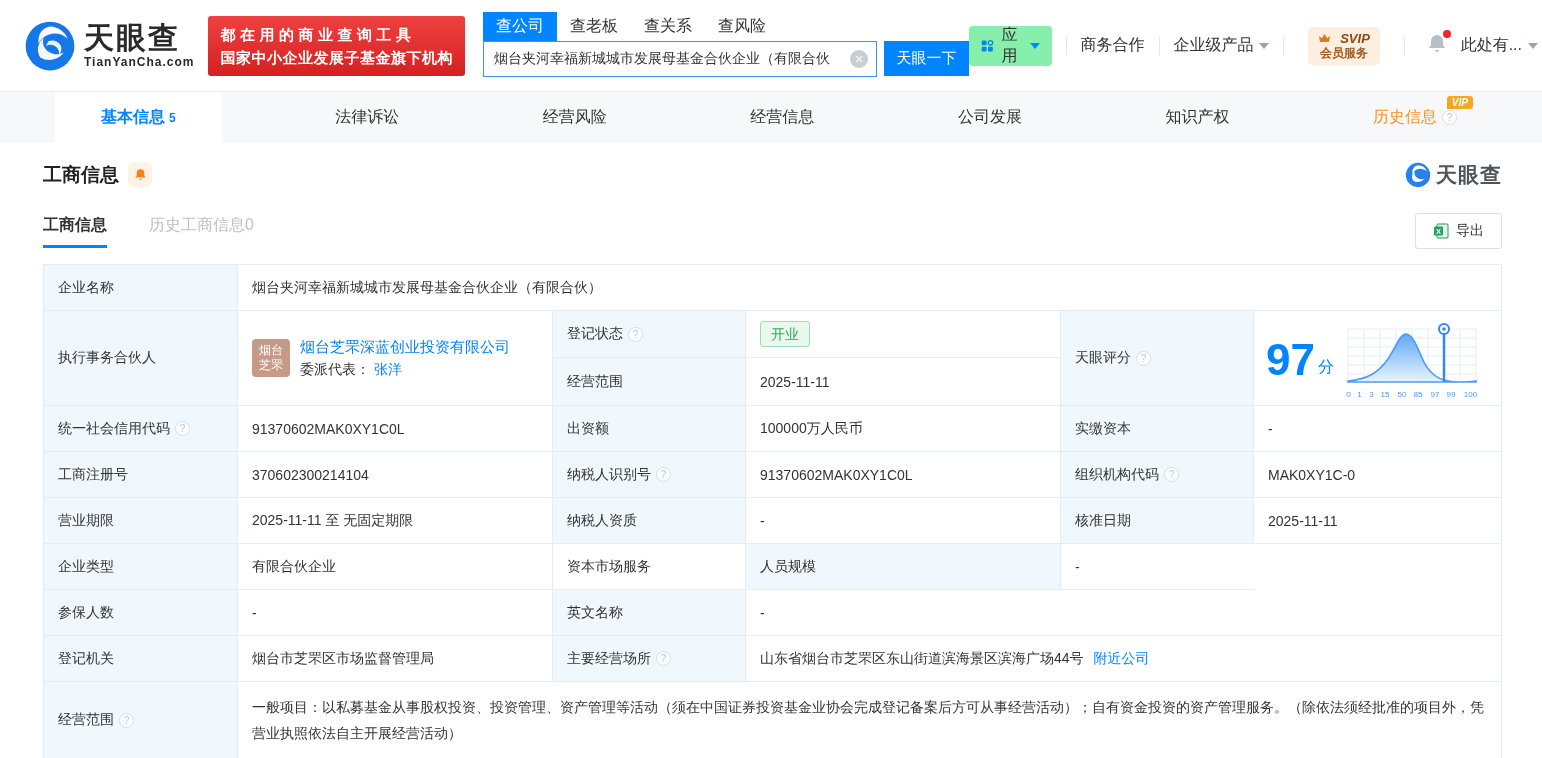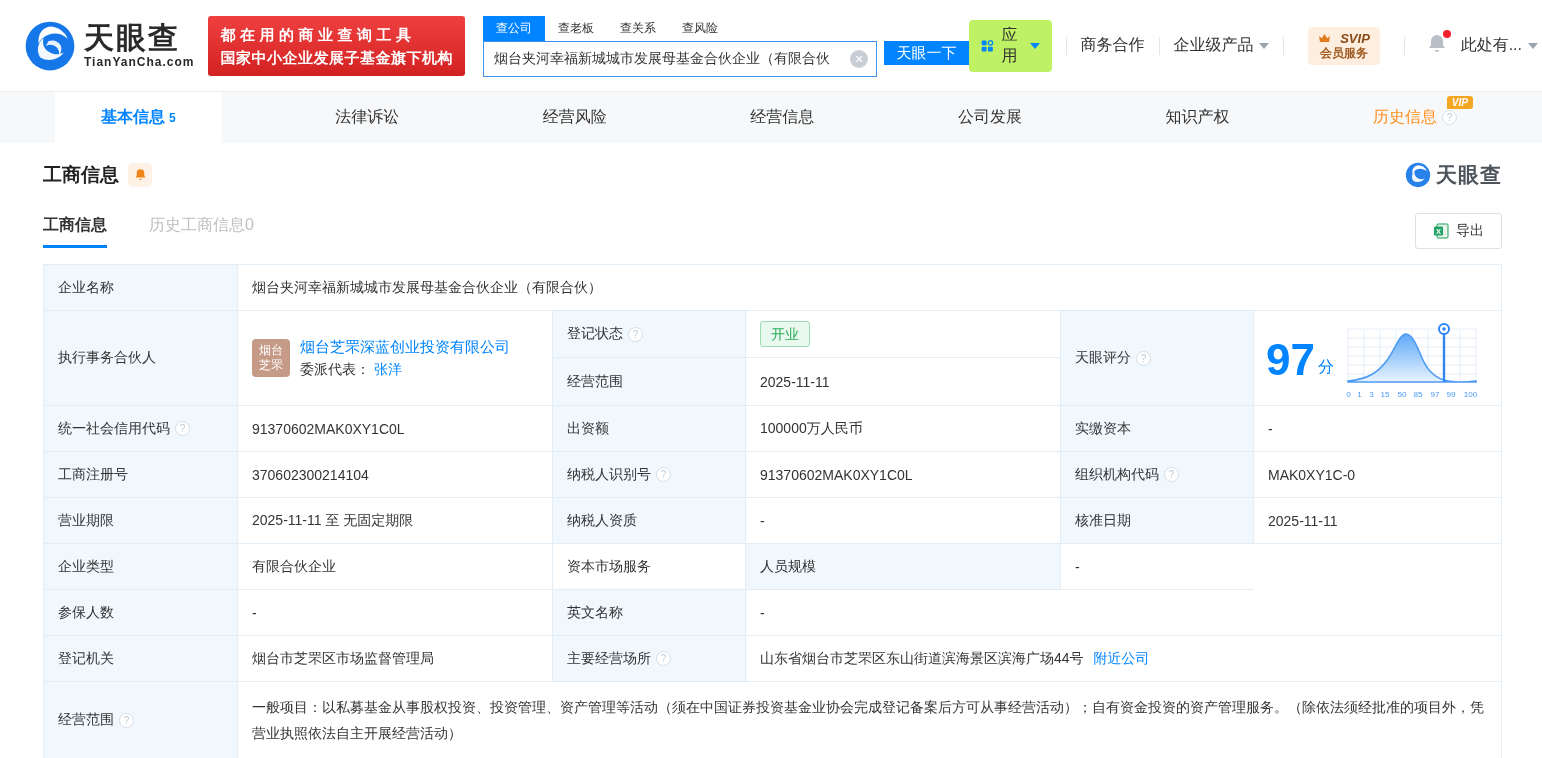--- a/index.html
+++ b/index.html
@@ -13,34 +13,34 @@
   .logo-text { margin-left:8px; }
   .logo-name { font-size:30px; font-weight:bold; color:#2a2a2a; letter-spacing:2px; line-height:30px; }
   .logo-domain { font-size:12px; font-weight:bold; color:#2a2a2a; letter-spacing:1px; margin-top:2px; }
   .banner { margin-left:14px; background:linear-gradient(180deg,#ef4040,#d32121); color:#fff; padding:7px 12px;
     border-radius:3px; font-weight:bold; font-size:15px; line-height:23px; white-space:nowrap; }
   .banner .l1 { letter-spacing:4.5px; }
   .banner .l2 { letter-spacing:0.5px; }
 
   .search-area { margin-left:18px; }
   .search-tabs { display:flex; align-items:flex-end; height:27px; }
-  .search-tab { font-size:12px; color:#333; padding:4px 13px; cursor:pointer; }
+  .search-tab { font-size:16px; color:#333; padding:4px 13px; cursor:pointer; }
   .search-tab.active { background:#0084ff; color:#fff; }
   .search-row { display:flex; }
   .search-box { position:relative; width:394px; height:36px; }
   .search-input { width:100%; height:100%; border:1px solid #3d94f0; outline:none; font-size:14px;
     padding:0 34px 0 10px; color:#333; font-family:inherit; }
   .clear-icon { position:absolute; right:9px; top:9px; width:18px; height:18px; border-radius:50%;
     background:#c9ced4; color:#fff; font-size:11px; line-height:18px; text-align:center; cursor:pointer; }
   .clear-icon::before { content:"✕"; }
-  .search-btn { width:85px; height:24px; margin-left:7px; background:#0084ff; color:#fff; border:none;
+  .search-btn { width:85px; height:35px; margin-left:7px; background:#0084ff; color:#fff; border:none;
     font-size:15px; cursor:pointer; font-family:inherit; }
 
   .header-right { margin-left:auto; display:flex; align-items:center; }
-  .apps-btn { display:flex; align-items:center; background:#bef264; border-radius:4px; height:52px;
+  .apps-btn { display:flex; align-items:center; background:#86efac; border-radius:4px; height:40px;
     padding:0 12px; cursor:pointer; }
   .apps-btn .txt { color:#333; font-size:16px; margin-left:8px; }
   .caret { width:0; height:0; border-left:5px solid transparent; border-right:5px solid transparent;
     border-top:6px solid #0084ff; margin-left:6px; display:inline-block; }
   .caret.gray { border-top-color:#9aa3ad; }
   .hdivider { width:1px; height:18px; background:#e3e6ea; margin:0 14px; }
   .menu-link { font-size:16px; color:#333; cursor:pointer; display:flex; align-items:center; white-space:nowrap; }
   .svip-badge { background:#fdeee0; border-radius:4px; padding:4px 10px; text-align:center; cursor:pointer;
     line-height:15px; margin:0 10px; }
   .svip-badge .t1 { color:#8a4a18; font-size:13px; font-weight:bold; font-style:italic; display:flex; align-items:center; gap:9px; justify-content:center;}

